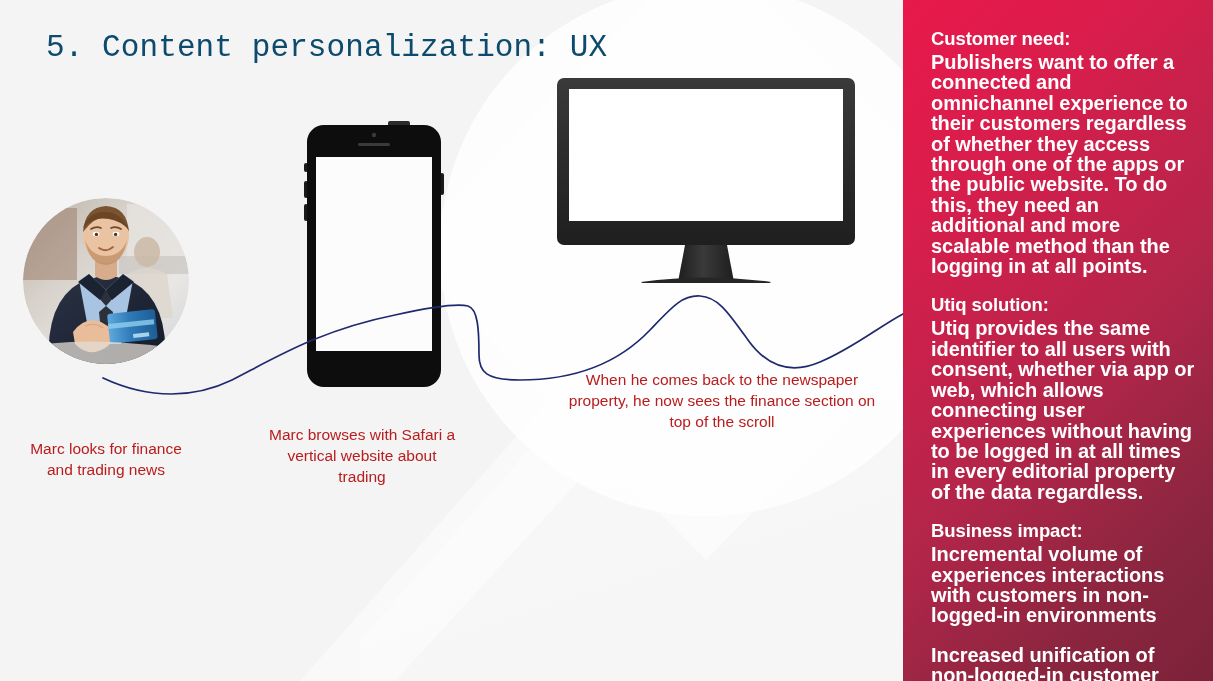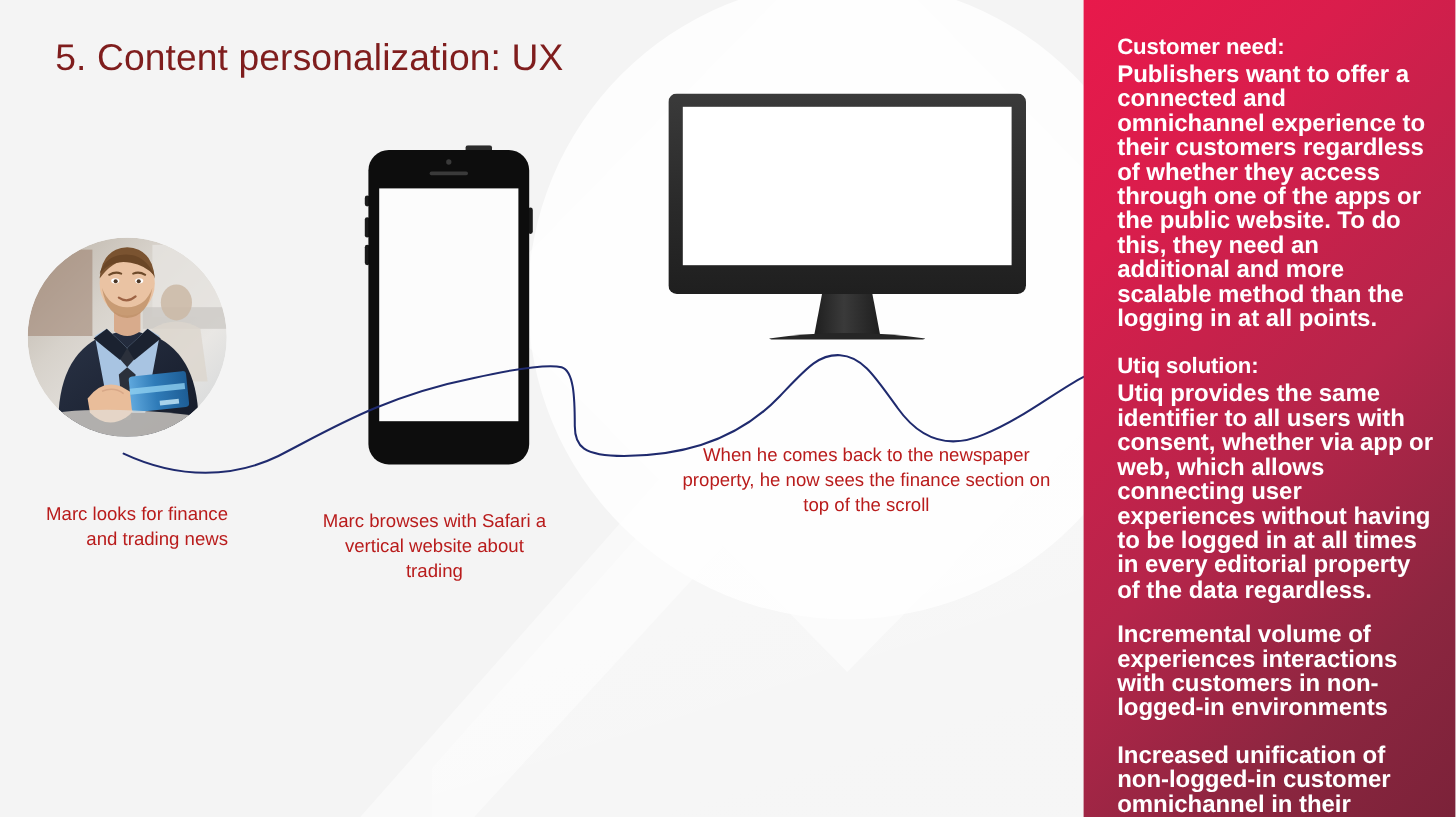--- a/index.html
+++ b/index.html
@@ -21,22 +21,23 @@
   
   #watermark { position:absolute; left:0; top:0; width:903px; height:681px; pointer-events:none; }
 
   
   #page-title {
     position:absolute;
     left:46px; top:30px;
     font-size:31px;
     font-weight:400;
     letter-spacing:0.1px;
-    color:#7f1d1d;
+    color:#0c4a6e;
     white-space:nowrap;
+    font-family:Liberation Mono, monospace;
   }
 
   
   #avatar {
     position:absolute;
     left:23px; top:198px;
     width:166px; height:166px;
     border-radius:50%;
     overflow:hidden;
   }
@@ -54,21 +55,21 @@
   #journey { position:absolute; left:0; top:0; width:960px; height:681px; pointer-events:none; }
 
   
   .caption {
     position:absolute;
     color:#b91c1c;
     font-size:15.5px;
     line-height:21px;
     text-align:center;
   }
-  #caption-1 { left:22px;  top:418px; width:168px;text-align:right; }
+  #caption-1 { left:22px;  top:438px; width:168px; }
   #caption-2 { left:263px; top:424px; width:198px; }
   #caption-3 { left:563px; top:369px; width:318px; }
 
   
   #panel {
     position:absolute;
     left:903px; top:0;
     width:310px; height:681px;
     background:linear-gradient(135deg,#e8194b 0%,#da1d4c 22%,#b5254a 55%,#8d2640 80%,#7b2239 100%);
     color:#ffffff;
@@ -250,19 +251,20 @@
       <div class="panel-heading">Customer need:</div>
       <p class="panel-body">Publishers want to offer a connected and omnichannel experience to their customers regardless of whether they access through one of the apps or the public website. To do this, they need an additional and more scalable method than the logging in at all points.</p>
     </section>
 
     <section class="panel-block">
       <div class="panel-heading">Utiq solution:</div>
       <p class="panel-body">Utiq provides the same identifier to all users with consent, whether via app or web, which allows connecting user experiences without having to be logged in at all times in every editorial property of the data regardless.</p>
     </section>
 
     <section class="panel-block">
+      <div class="panel-heading">Business impact:</div>
       <p class="panel-body">Incremental volume of experiences interactions with customers in non-logged-in environments</p>
       <p class="panel-body">Increased unification of non-logged-in customer omnichannel in their customer profile</p>
     </section>
 
   </aside>
 
 </div>
 
 </body></html>

